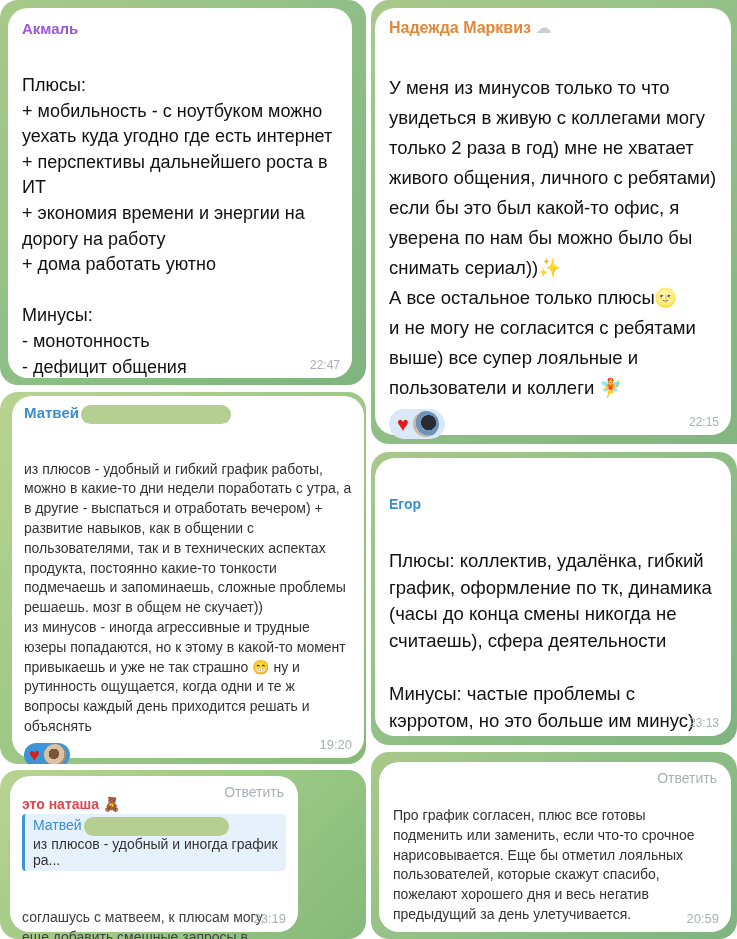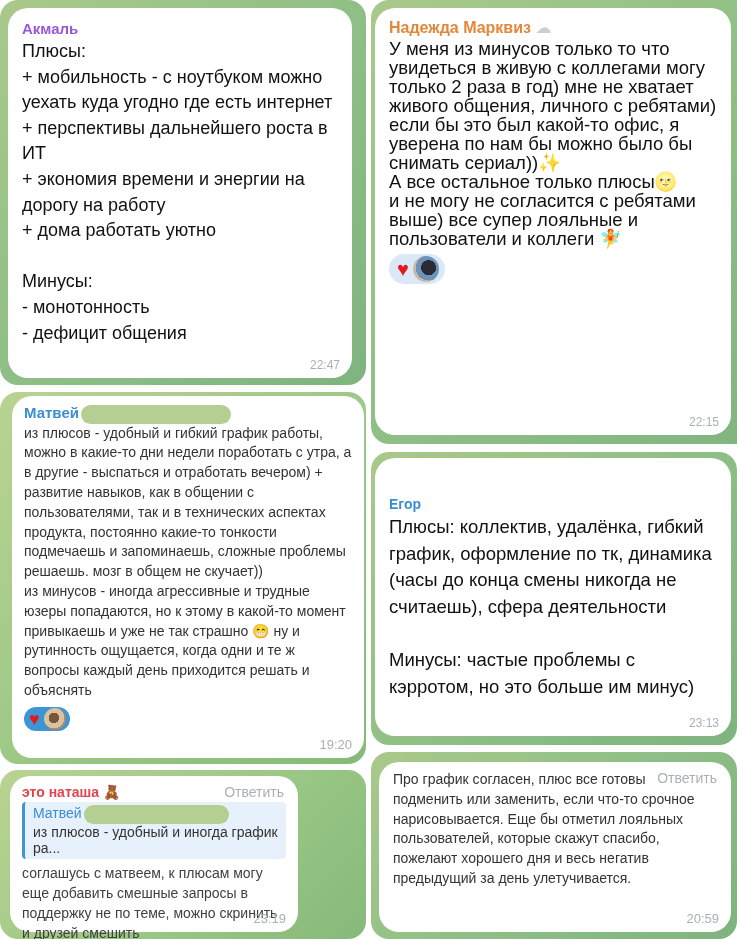--- a/index.html
+++ b/index.html
@@ -1,21 +1,21 @@
 <!DOCTYPE html>
 <html><head>
 <meta charset="utf-8">
 <style>
   html,body{margin:0;padding:0;}
   body{width:737px;height:939px;position:relative;overflow:hidden;background:#fff;font-family:"Liberation Sans",sans-serif;}
   .panel{position:absolute;background:linear-gradient(135deg,#a9c98a 0%,#8fbf86 50%,#7fb37f 100%);border-radius:18px;overflow:hidden;}
   .panel.alt{background:linear-gradient(135deg,#b9d391 0%,#98c684 60%,#86b97a 100%);}
   .bubble{position:absolute;background:#fff;border-radius:20px;box-sizing:border-box;}
   .name{font-weight:bold;}
-  .text{color:#111;white-space:pre-wrap;}
+  .text{color:#111;white-space:pre-wrap;margin-top:36px;}
   .time{position:absolute;right:12px;bottom:6px;color:#a9b0b5;font-size:12px;}
   .blur{display:inline-block;background:#b5cf92;border-radius:11px;height:19px;vertical-align:middle;margin-left:2px;}
   .reply{position:absolute;top:8px;right:14px;color:#a9b0b5;font-size:14px;}
   .reactions{display:inline-flex;align-items:center;background:#dbe8f7;border-radius:16px;padding:2px 6px 2px 8px;gap:4px;}
   .reactions.blue{background:#3d95d6;}
   .heart{color:#e01b1b;font-size:20px;line-height:1;}
   .ava{width:26px;height:26px;border-radius:50%;background:radial-gradient(circle at 60% 45%,#2b2b33 0 35%,#6d93b8 36% 60%,#c9b9a6 61%);}
   .ava.b{background:radial-gradient(circle at 45% 45%,#7a5638 0 30%,#d9c2a3 31% 60%,#b08a66 61%);}
   .quote{background:#e7f1fb;border-left:3px solid #3d95d6;border-radius:4px;padding:3px 8px;}
 </style>
@@ -37,21 +37,21 @@
     <span class="time">22:47</span>
   </div>
 </div>
 
 <div class="panel" style="left:371px;top:0;width:442px;height:444px;">
   <div class="bubble" style="left:4px;top:8px;width:356px;height:427px;padding:10px 14px;">
     <div style="font-size:16px;color:#e3883a;font-weight:bold;margin-bottom:2px;">
       <span>Надежда Марквиз</span>
       <span style="color:#c9cfd4;font-weight:normal;">☁</span>
     </div>
-    <div class="text" style="font-size:18.5px;line-height:19px;">У меня из минусов только то что увидеться в живую с коллегами могу только 2 раза в год) мне не хватает живого общения, личного с ребятами) если бы это был какой-то офис, я уверена по нам бы можно было бы снимать сериал))✨
+    <div class="text" style="font-size:18.5px;line-height:30px;">У меня из минусов только то что увидеться в живую с коллегами могу только 2 раза в год) мне не хватает живого общения, личного с ребятами) если бы это был какой-то офис, я уверена по нам бы можно было бы снимать сериал))✨
 А все остальное только плюсы🌝
 и не могу не согласится с ребятами выше) все супер лояльные и пользователи и коллеги 🧚</div>
     <div class="reactions" style="margin-top:6px;">
       <span class="heart">♥</span>
       <span class="ava"></span>
     </div>
     <span class="time">22:15</span>
   </div>
 </div>
 
@@ -74,21 +74,21 @@
   <div class="bubble" style="left:4px;top:6px;width:356px;height:278px;padding:10px 14px;">
     <div class="name" style="font-size:14px;color:#3a8fd0;margin-bottom:2px;margin-top:28px;">Егор</div>
     <div class="text" style="font-size:18.5px;line-height:26.6px;">Плюсы: коллектив, удалёнка, гибкий график, оформление по тк, динамика (часы до конца смены никогда не считаешь), сфера деятельности
 
 Минусы: частые проблемы с кэрротом, но это больше им минус)</div>
     <span class="time">23:13</span>
   </div>
 </div>
 
 <div class="panel alt" style="left:0;top:770px;width:366px;height:169px;">
-  <div class="bubble" style="left:10px;top:6px;width:288px;height:156px;padding:8px 12px;">
+  <div class="bubble" style="left:10px;top:6px;width:288px;height:156px;padding:20px 12px;">
     <div style="font-size:14px;font-weight:bold;color:#e0454f;">
       <span>это наташа</span>
       <span>🧸</span>
     </div>
     <span class="reply">Ответить</span>
     <div class="quote" style="margin:2px 0 4px 0;">
       <div style="font-size:14px;color:#3a8fd0;">
         <span>Матвей</span><span class="blur" style="width:145px;"></span>
       </div>
       <div style="font-size:14px;color:#333;">из плюсов - удобный и иногда график ра...</div>

